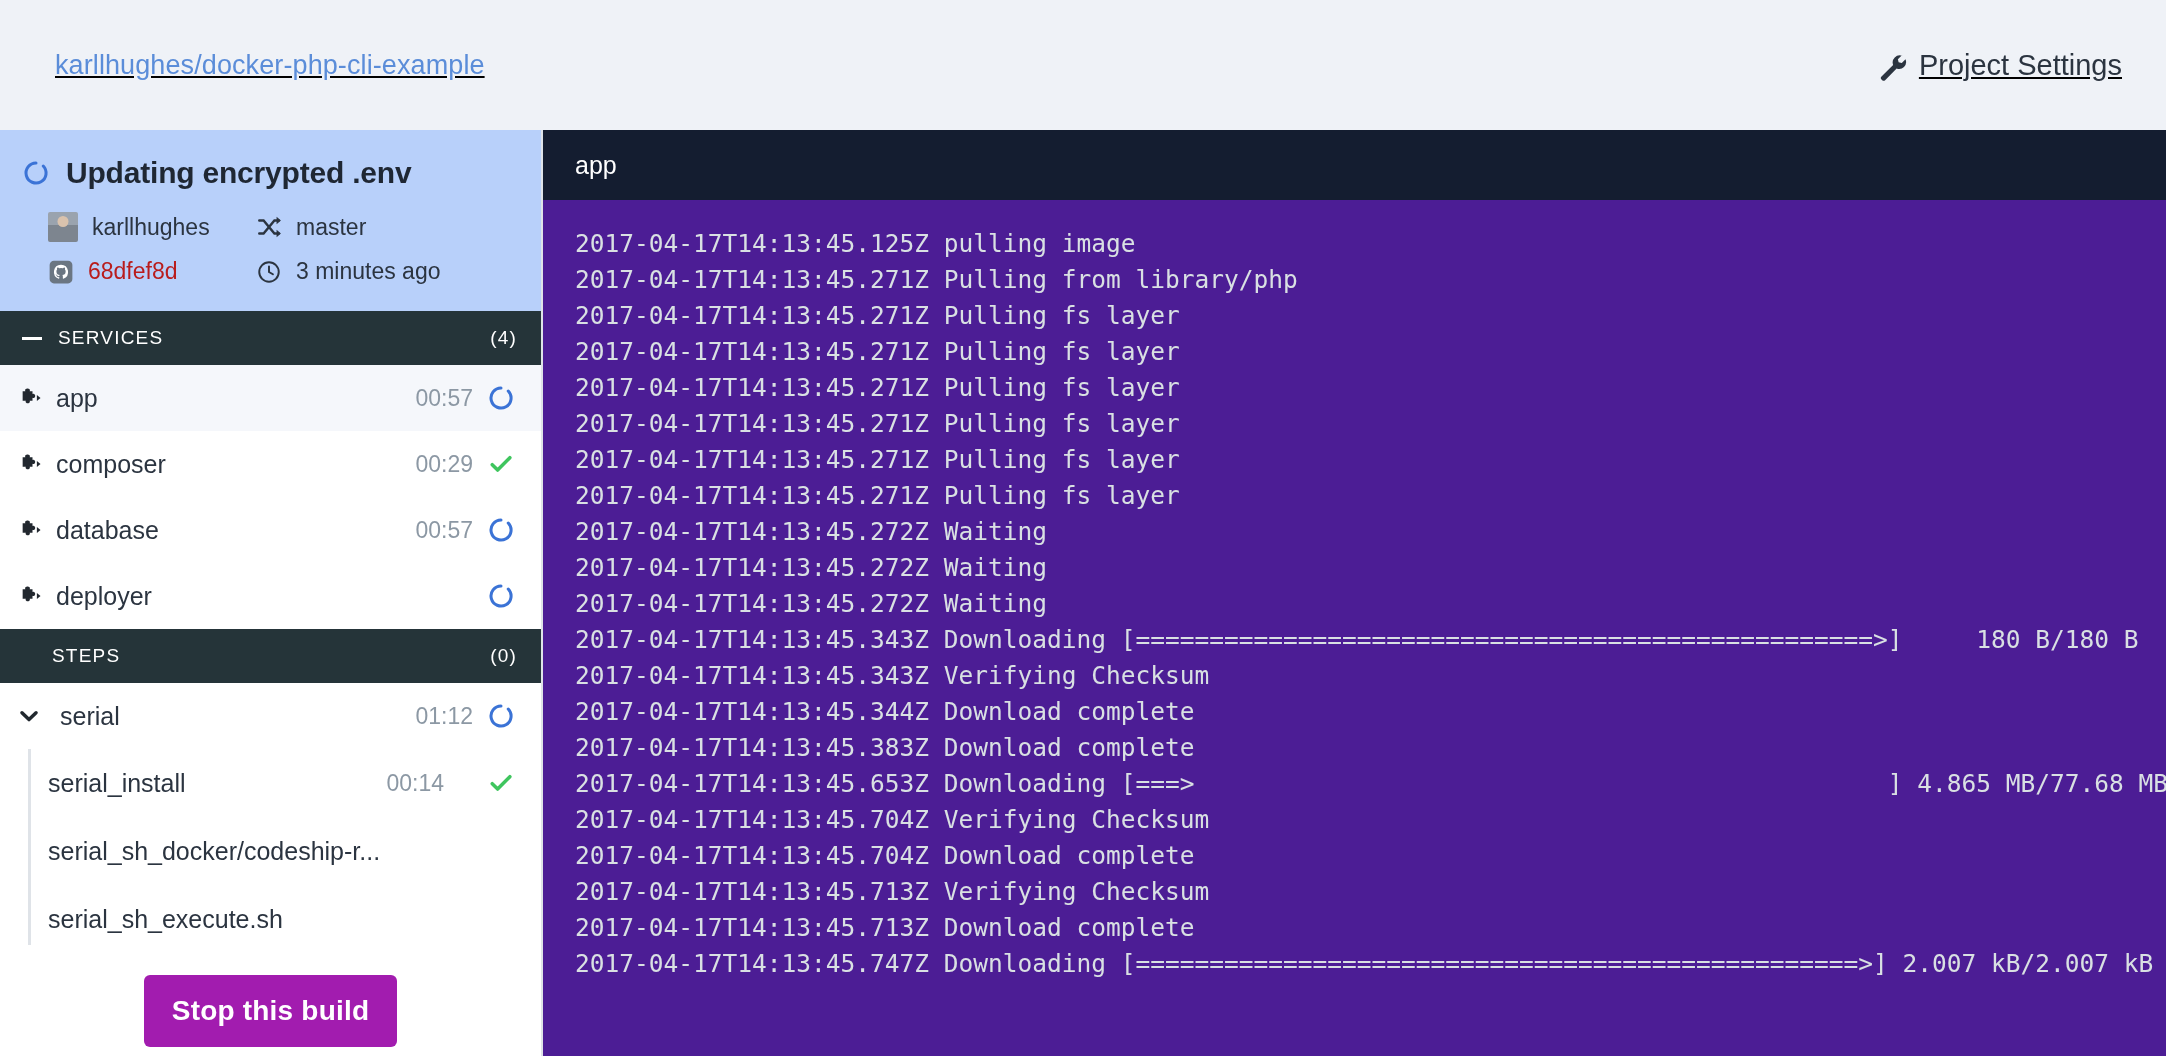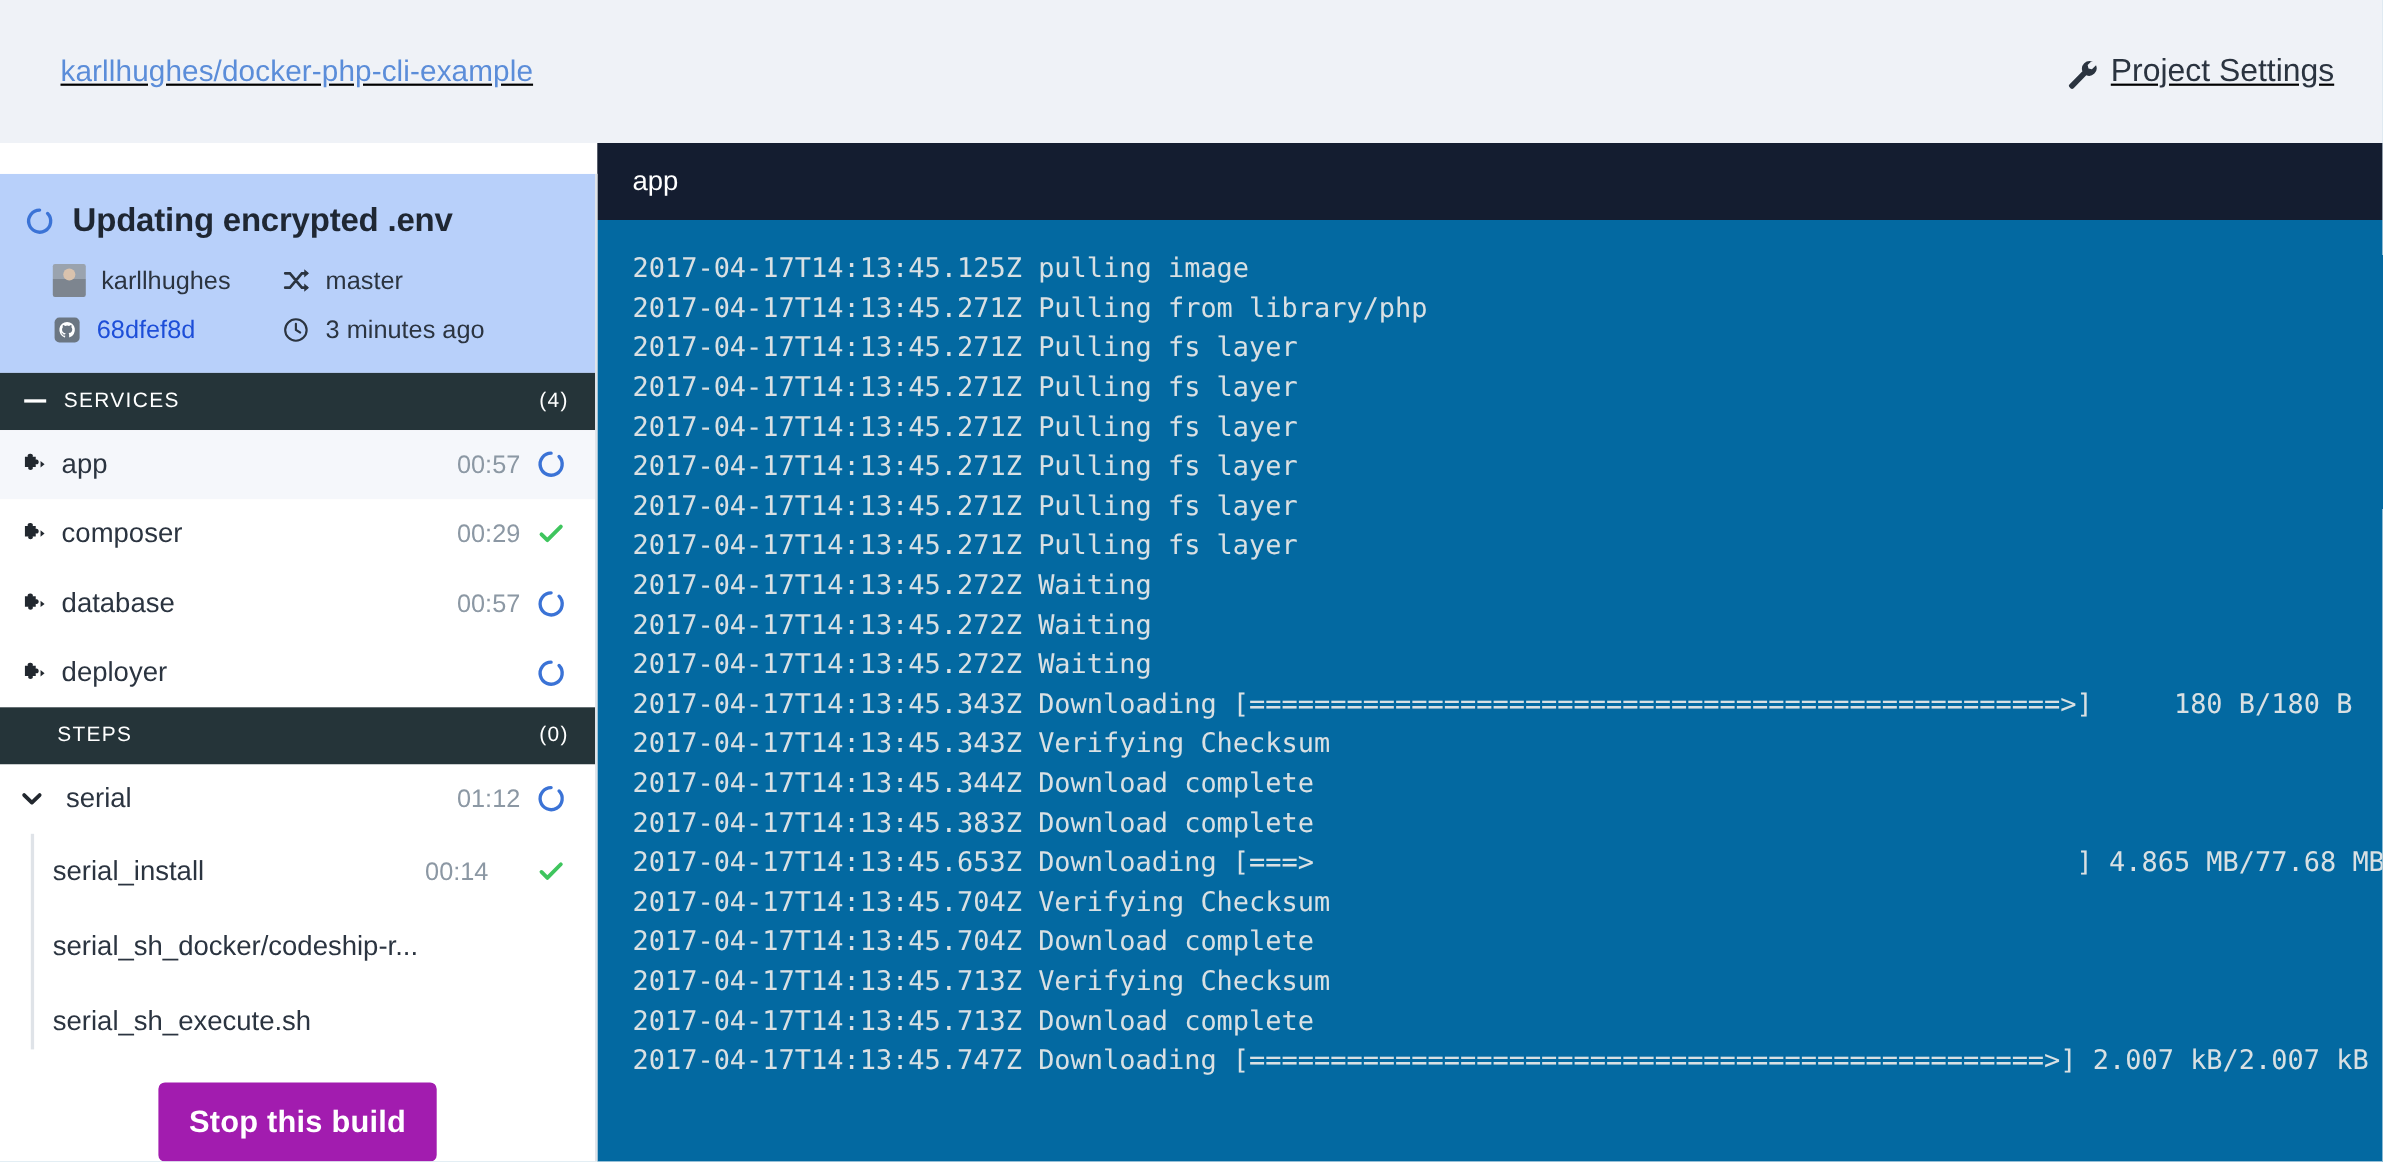--- a/index.html
+++ b/index.html
@@ -30,38 +30,38 @@
 
   
   .body { flex: 1 1 auto; display: flex; min-height: 0; }
 
   
   .sidebar {
     width: 543px; flex: 0 0 543px;
     background: #ffffff;
     border-right: 2px solid #dfe3e8;
     display: flex; flex-direction: column;
-    position: relative; overflow: hidden; margin-top: 28px;
+    position: relative; overflow: hidden;
   }
 
   .buildinfo {
     background: #b8d0fa; padding: 26px 30px 26px 22px;
   }
   .bi-title-row { display: flex; align-items: center; gap: 16px; }
   .spinner {
     width: 28px; height: 28px; flex: 0 0 28px; display:block;
   }
   .bi-title { font-size: 30px; font-weight: bold; color: #1f2733; letter-spacing: -.2px; }
   .bi-meta {
     margin-top: 22px; display: grid;
     grid-template-columns: 190px 1fr; row-gap: 16px; column-gap: 18px;
     padding-left: 26px;
   }
   .bi-cell { display: flex; align-items: center; gap: 14px; font-size: 23px; color: #2b3440; }
-  .bi-cell.link { color: #1d4ed8; }
+  .bi-cell.link { color: #b91c1c; }
   .avatar {
     width: 30px; height: 30px; flex: 0 0 30px; border-radius: 2px;
     background: linear-gradient(#9aa3ae 0 45%, #7d858f 45% 100%);
     position: relative; overflow: hidden;
   }
   .avatar::after {
     content:""; position:absolute; left:50%; top:4px; width:11px; height:11px;
     border-radius:50%; background:#d9c2ad; transform:translateX(-50%);
   }
   .mini-icon { width: 26px; height: 26px; flex: 0 0 26px; display:block; }
@@ -107,21 +107,21 @@
 
   
   .logpane { flex: 1 1 auto; display: flex; flex-direction: column; min-width: 0; }
   .log-head {
     background: #141d30; color: #ffffff;
     height: 70px; flex: 0 0 70px;
     display: flex; align-items: center; padding: 0 32px;
     font-size: 25px;
   }
   .log-body {
-    flex: 1 1 auto; background: #0369a1; overflow: hidden;
+    flex: 1 1 auto; background: #4c1d95; overflow: hidden;
     padding: 26px 0 0 0;
   }
   .log-line {
     font-family: "DejaVu Sans Mono", monospace;
     font-size: 24.5px; line-height: 36px;
     color: #d9e0e3; white-space: pre;
     padding: 0 24px 0 32px;
   }
 </style>
 </head>

